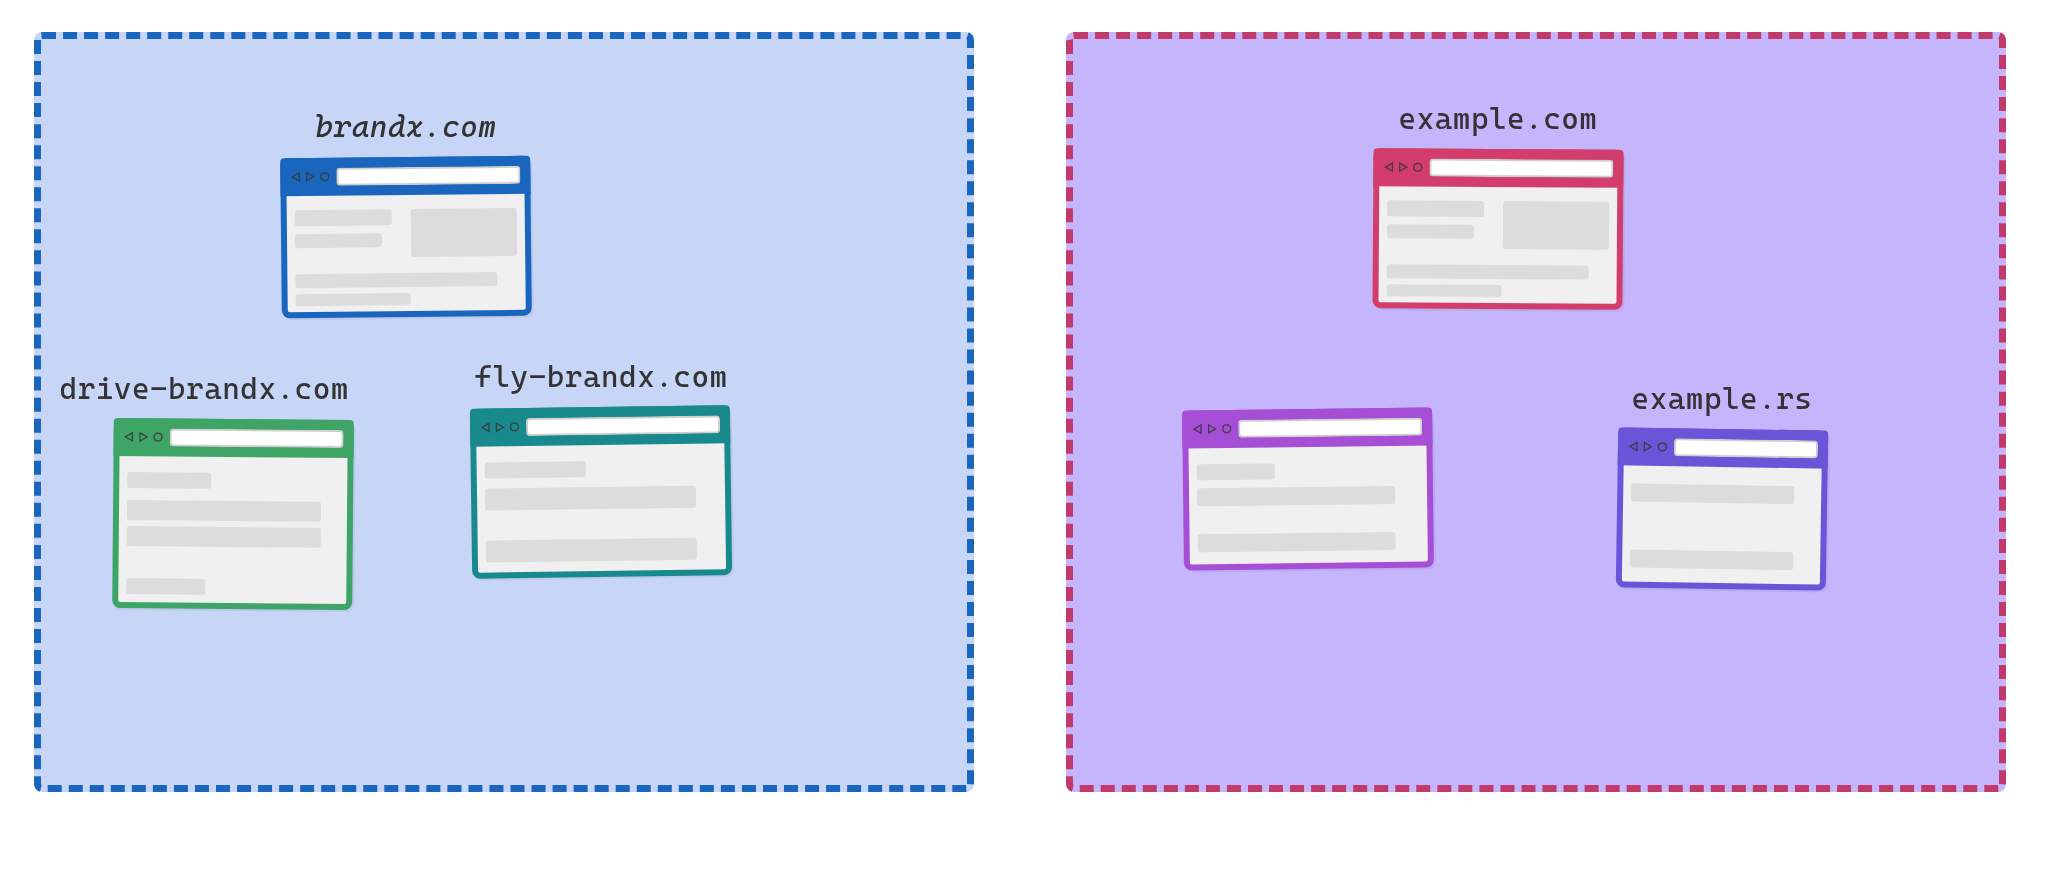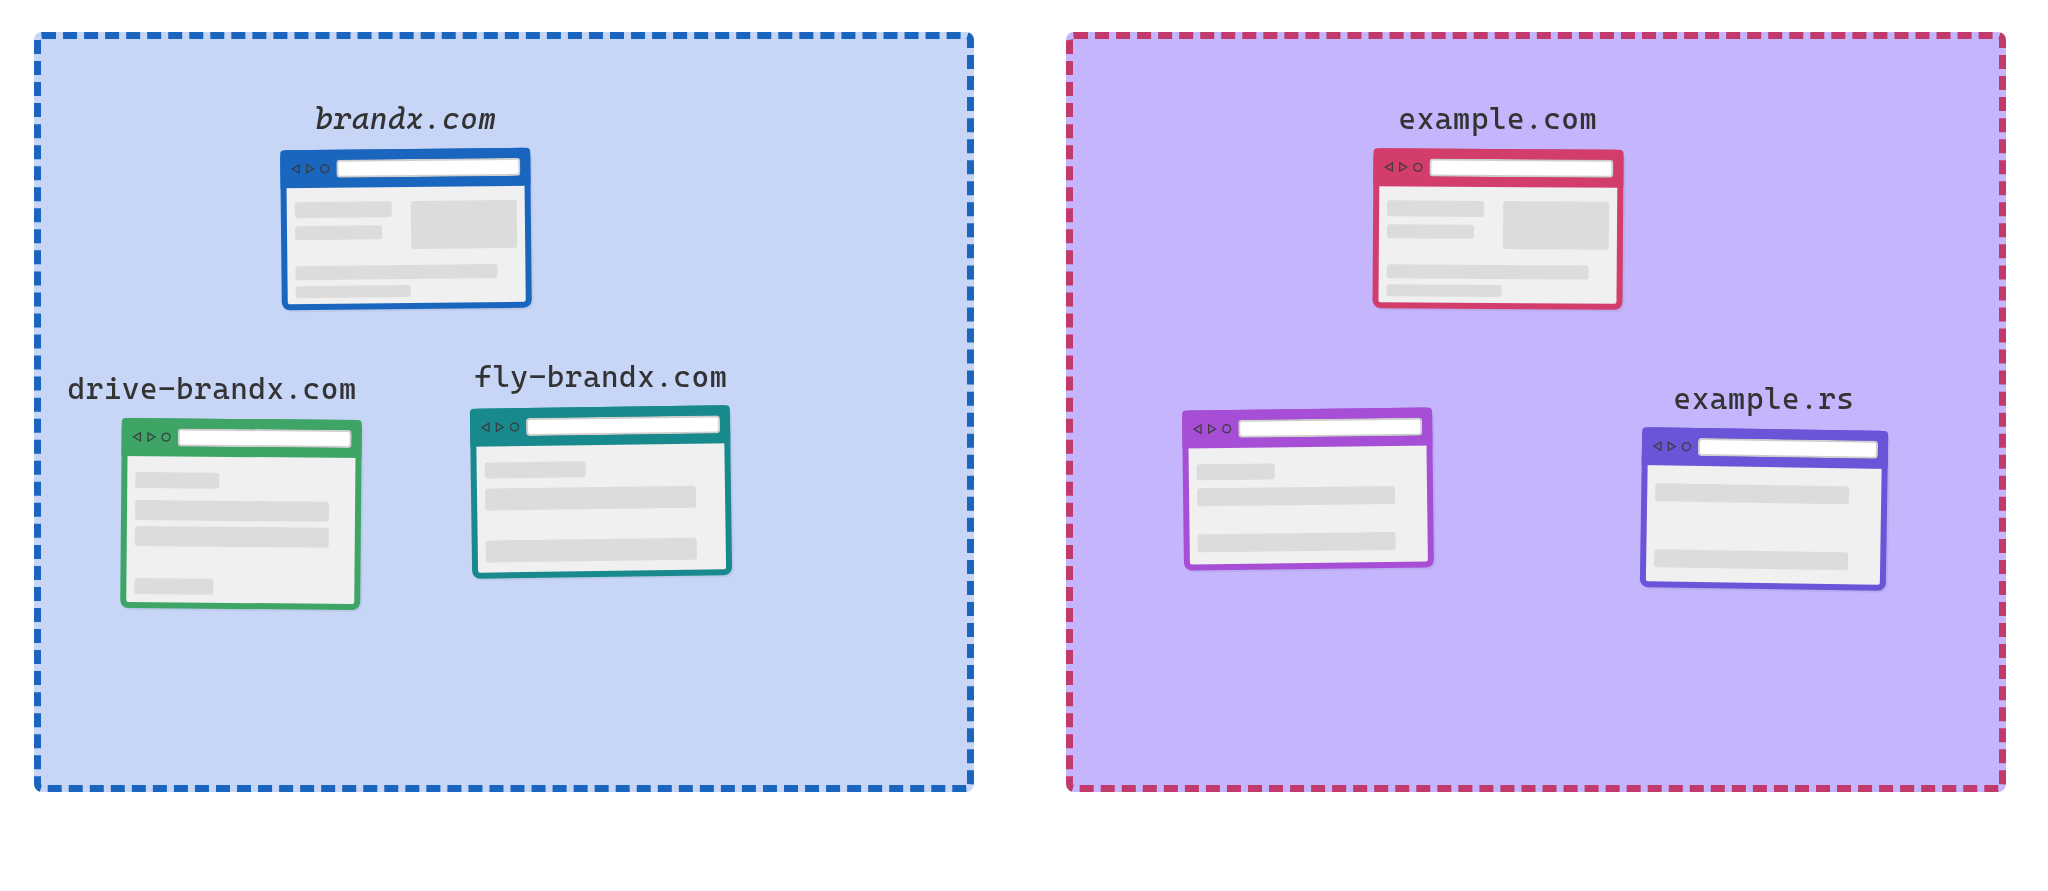--- a/index.html
+++ b/index.html
@@ -99,21 +99,21 @@
   .c-indigo { --c: #6a55d8; }
 
 </style>
 </head>
 <body>
 
 <div class="stage">
 
   <div class="panel panel-left">
 
-    <div class="site" style="left: 240px; top: 110px; font-style: italic;">
+    <div class="site" style="left: 240px; top: 118px; font-style: italic;">
       <div class="site-label">brandx.com</div>
       <div class="browser c-blue layout-a" style="--rot:-0.6deg">
         <div class="bw-frame"></div>
         <div class="bw-topbar">
           <div class="bw-nav">
             <span>◁</span>
             <span>▷</span>
             <span>○</span>
           </div>
           <div class="bw-url"></div>
@@ -121,21 +121,21 @@
         <div class="bw-body">
           <div class="bar b1"></div>
             <div class="bar b2"></div>
             <div class="bar b3"></div>
             <div class="bar b4"></div>
             <div class="bar b5"></div>
         </div>
       </div>
     </div>
 
-    <div class="site" style="left: 80px; top: 380px; width: 240px;">
+    <div class="site" style="left: 72px; top: 380px; width: 240px;">
       <div class="site-label shift-left">drive-brandx.com</div>
       <div class="browser c-green layout-b" style="height:190px; --rot:0.5deg">
         <div class="bw-frame"></div>
         <div class="bw-topbar">
           <div class="bw-nav">
             <span>◁</span>
             <span>▷</span>
             <span>○</span>
           </div>
           <div class="bw-url"></div>
@@ -207,21 +207,21 @@
           <div class="bw-url"></div>
         </div>
         <div class="bw-body">
           <div class="bar b1"></div>
             <div class="bar b2"></div>
             <div class="bar b3"></div>
         </div>
       </div>
     </div>
 
-    <div class="site" style="left: 568px; top: 390px; width: 246px;">
+    <div class="site" style="left: 544px; top: 390px; width: 210px;">
       <div class="site-label">example.rs</div>
       <div class="browser c-indigo layout-e" style="height:160px; --rot:0.9deg">
         <div class="bw-frame"></div>
         <div class="bw-topbar">
           <div class="bw-nav">
             <span>◁</span>
             <span>▷</span>
             <span>○</span>
           </div>
           <div class="bw-url"></div>

